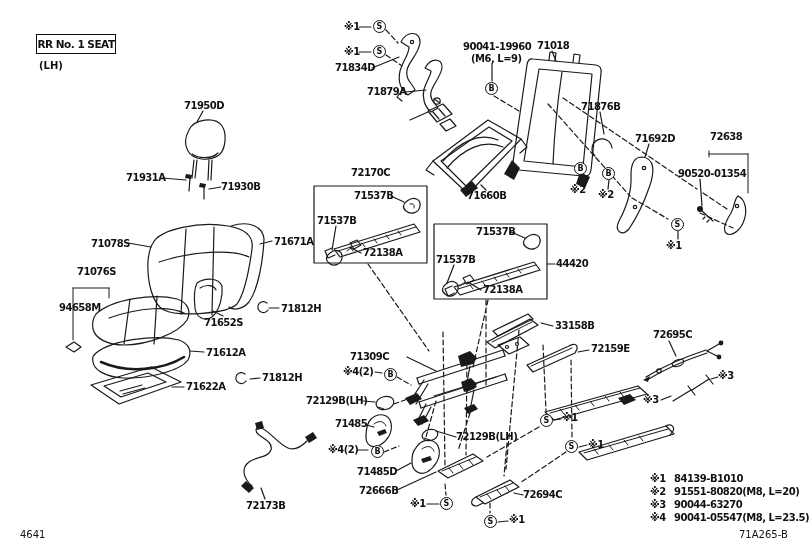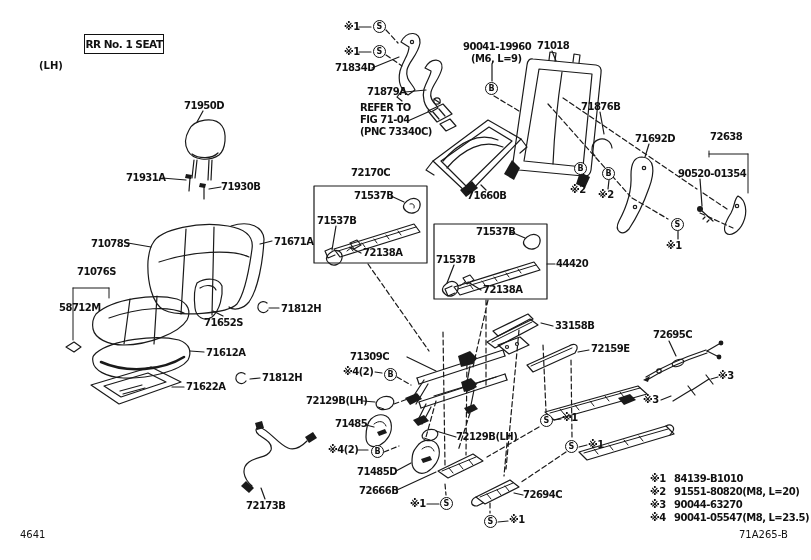--- a/index.html
+++ b/index.html
@@ -8,21 +8,21 @@
   .stage svg{position:absolute;left:0;top:0;}
   .lbl{position:absolute;font:bold 10px/11px "DejaVu Sans",sans-serif;letter-spacing:-0.5px;
        color:#111;white-space:nowrap;}
   .mark{position:absolute;font:bold 10px/11px "DejaVu Sans",sans-serif;letter-spacing:-0.5px;
         color:#111;white-space:nowrap;}
   .sym{position:absolute;width:11px;height:11px;border:1.3px solid #111;border-radius:50%;
        font:bold 8px/11px "DejaVu Sans",sans-serif;text-align:center;color:#111;background:#fff;}
   .note{position:absolute;font:bold 10px/12px "DejaVu Sans",sans-serif;letter-spacing:-0.5px;color:#111;}
   .title-box{position:absolute;left:36px;top:34px;width:78px;height:18px;border:1.6px solid #111;
              display:flex;align-items:center;justify-content:center;
-             font:bold 10.5px/11px "DejaVu Sans",sans-serif;letter-spacing:-0.5px;color:#111;margin-left:48px;}
+             font:bold 10.5px/11px "DejaVu Sans",sans-serif;letter-spacing:-0.5px;color:#111;}
   .side-note{position:absolute;left:39px;top:60px;font:bold 10px/11px "DejaVu Sans",sans-serif;color:#111;}
   .legend-row{position:absolute;display:flex;font:bold 10px/12px "DejaVu Sans",sans-serif;
               letter-spacing:-0.5px;color:#111;white-space:nowrap;}
   .legend-row .k{width:24px;}
   .foot{position:absolute;font:10px/11px "DejaVu Sans",sans-serif;color:#111;}
 </style>
 </head>
 <body>
 
 <div class="stage">
@@ -310,34 +310,29 @@
   <span>RR No. 1 SEAT</span>
 </div>
 <div class="side-note">(LH)</div>
 
 <div class="lbl" style="left:184px;top:100px">71950D</div>
 <div class="lbl" style="left:126px;top:172px">71931A</div>
 <div class="lbl" style="left:221px;top:181px">71930B</div>
 <div class="lbl" style="left:91px;top:238px">71078S</div>
 <div class="lbl" style="left:274px;top:236px">71671A</div>
 <div class="lbl" style="left:77px;top:266px">71076S</div>
-<div class="lbl" style="left:59px;top:302px">58712M</div>
+<div class="lbl" style="left:59px;top:302px">94658M</div>
 <div class="lbl" style="left:204px;top:317px">71652S</div>
 <div class="lbl" style="left:281px;top:303px">71812H</div>
 <div class="lbl" style="left:206px;top:347px">71612A</div>
 <div class="lbl" style="left:262px;top:372px">71812H</div>
 <div class="lbl" style="left:186px;top:381px">71622A</div>
 <div class="lbl" style="left:246px;top:500px">72173B</div>
 <div class="lbl" style="left:335px;top:62px">71834D</div>
 <div class="lbl" style="left:367px;top:86px">71879A</div>
-<div class="note" style="left:360px;top:102px">
-  <div>REFER TO</div>
-  <div>FIG 71-04</div>
-  <div>(PNC 73340C)</div>
-</div>
 <div class="lbl" style="left:463px;top:41px">90041-19960</div>
 <div class="lbl" style="left:471px;top:53px">(M6, L=9)</div>
 <div class="lbl" style="left:537px;top:40px">71018</div>
 <div class="lbl" style="left:581px;top:101px">71876B</div>
 <div class="lbl" style="left:635px;top:133px">71692D</div>
 <div class="lbl" style="left:710px;top:131px">72638</div>
 <div class="lbl" style="left:678px;top:168px">90520-01354</div>
 <div class="lbl" style="left:351px;top:167px">72170C</div>
 <div class="lbl" style="left:354px;top:190px">71537B</div>
 <div class="lbl" style="left:317px;top:215px">71537B</div>

